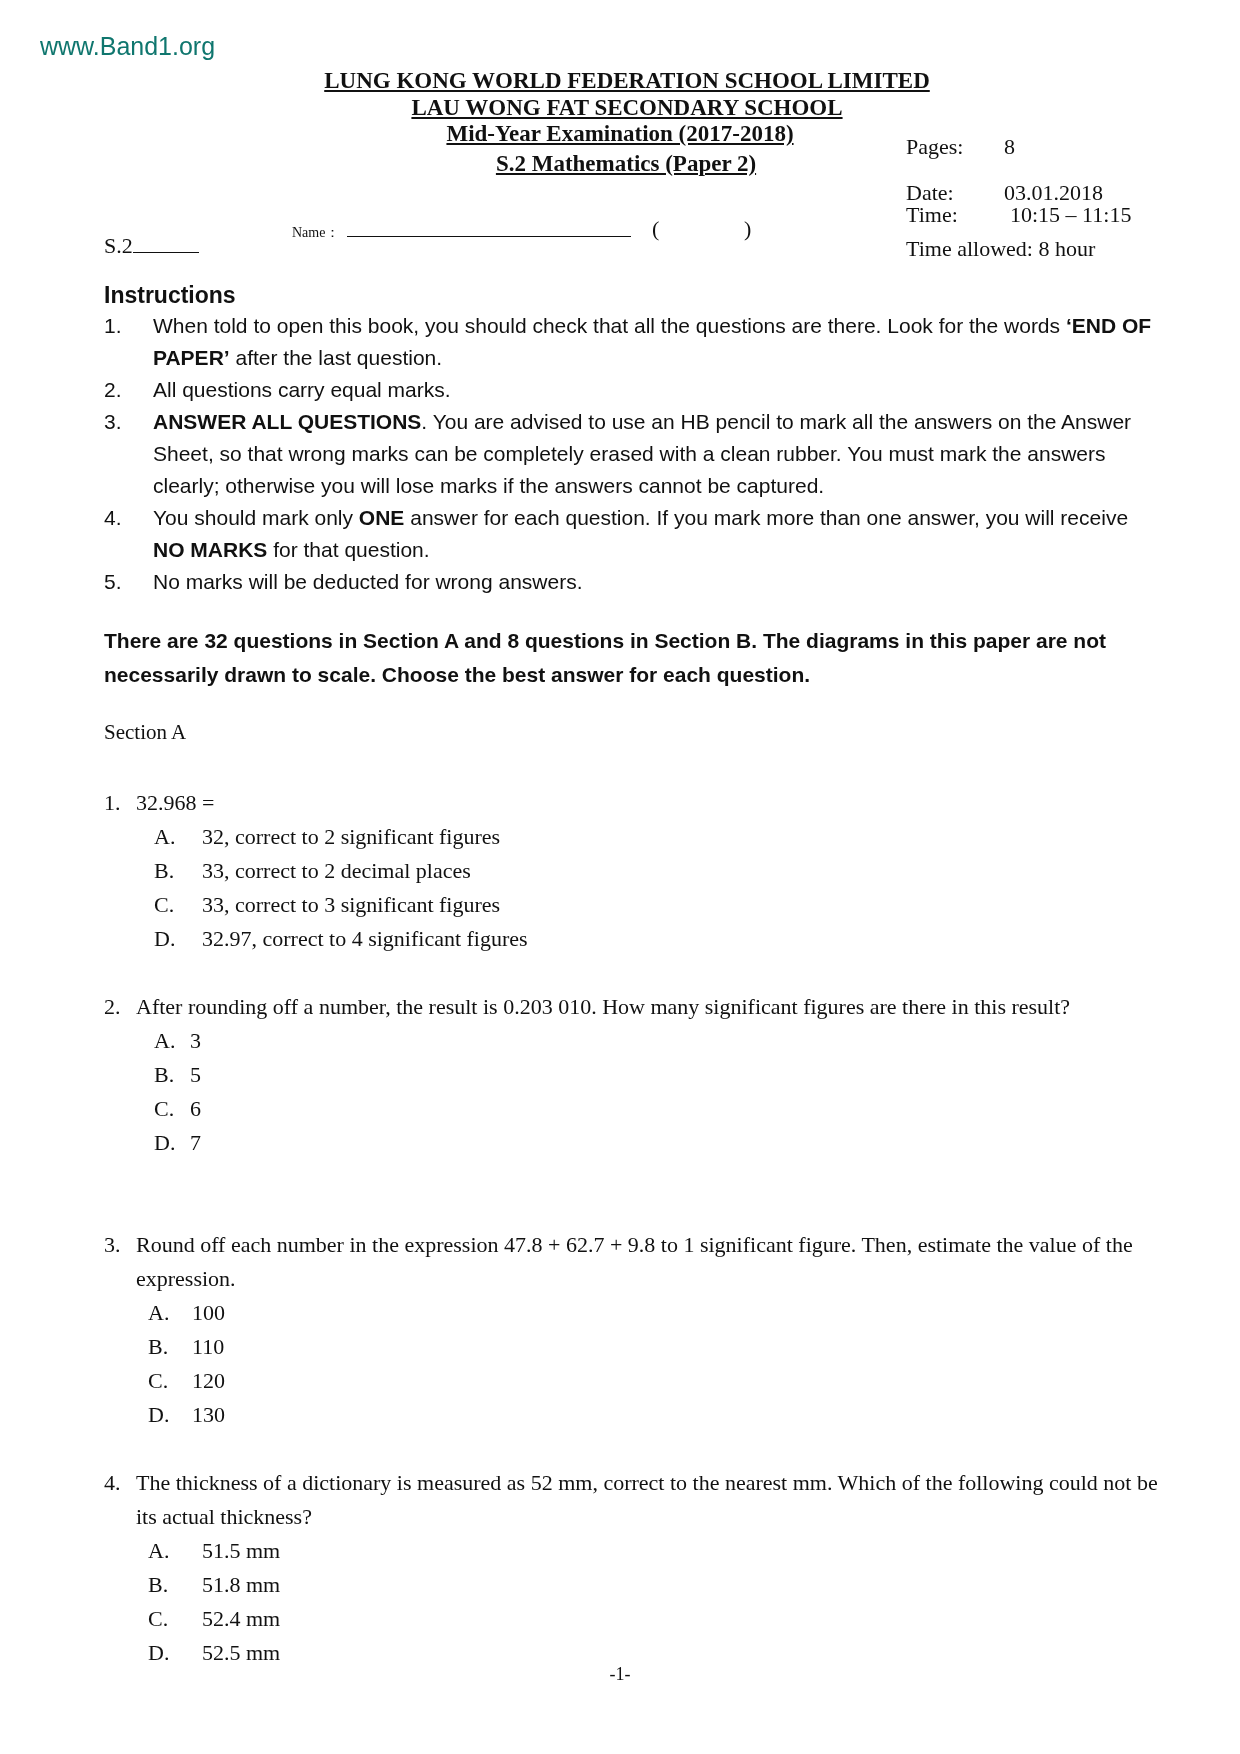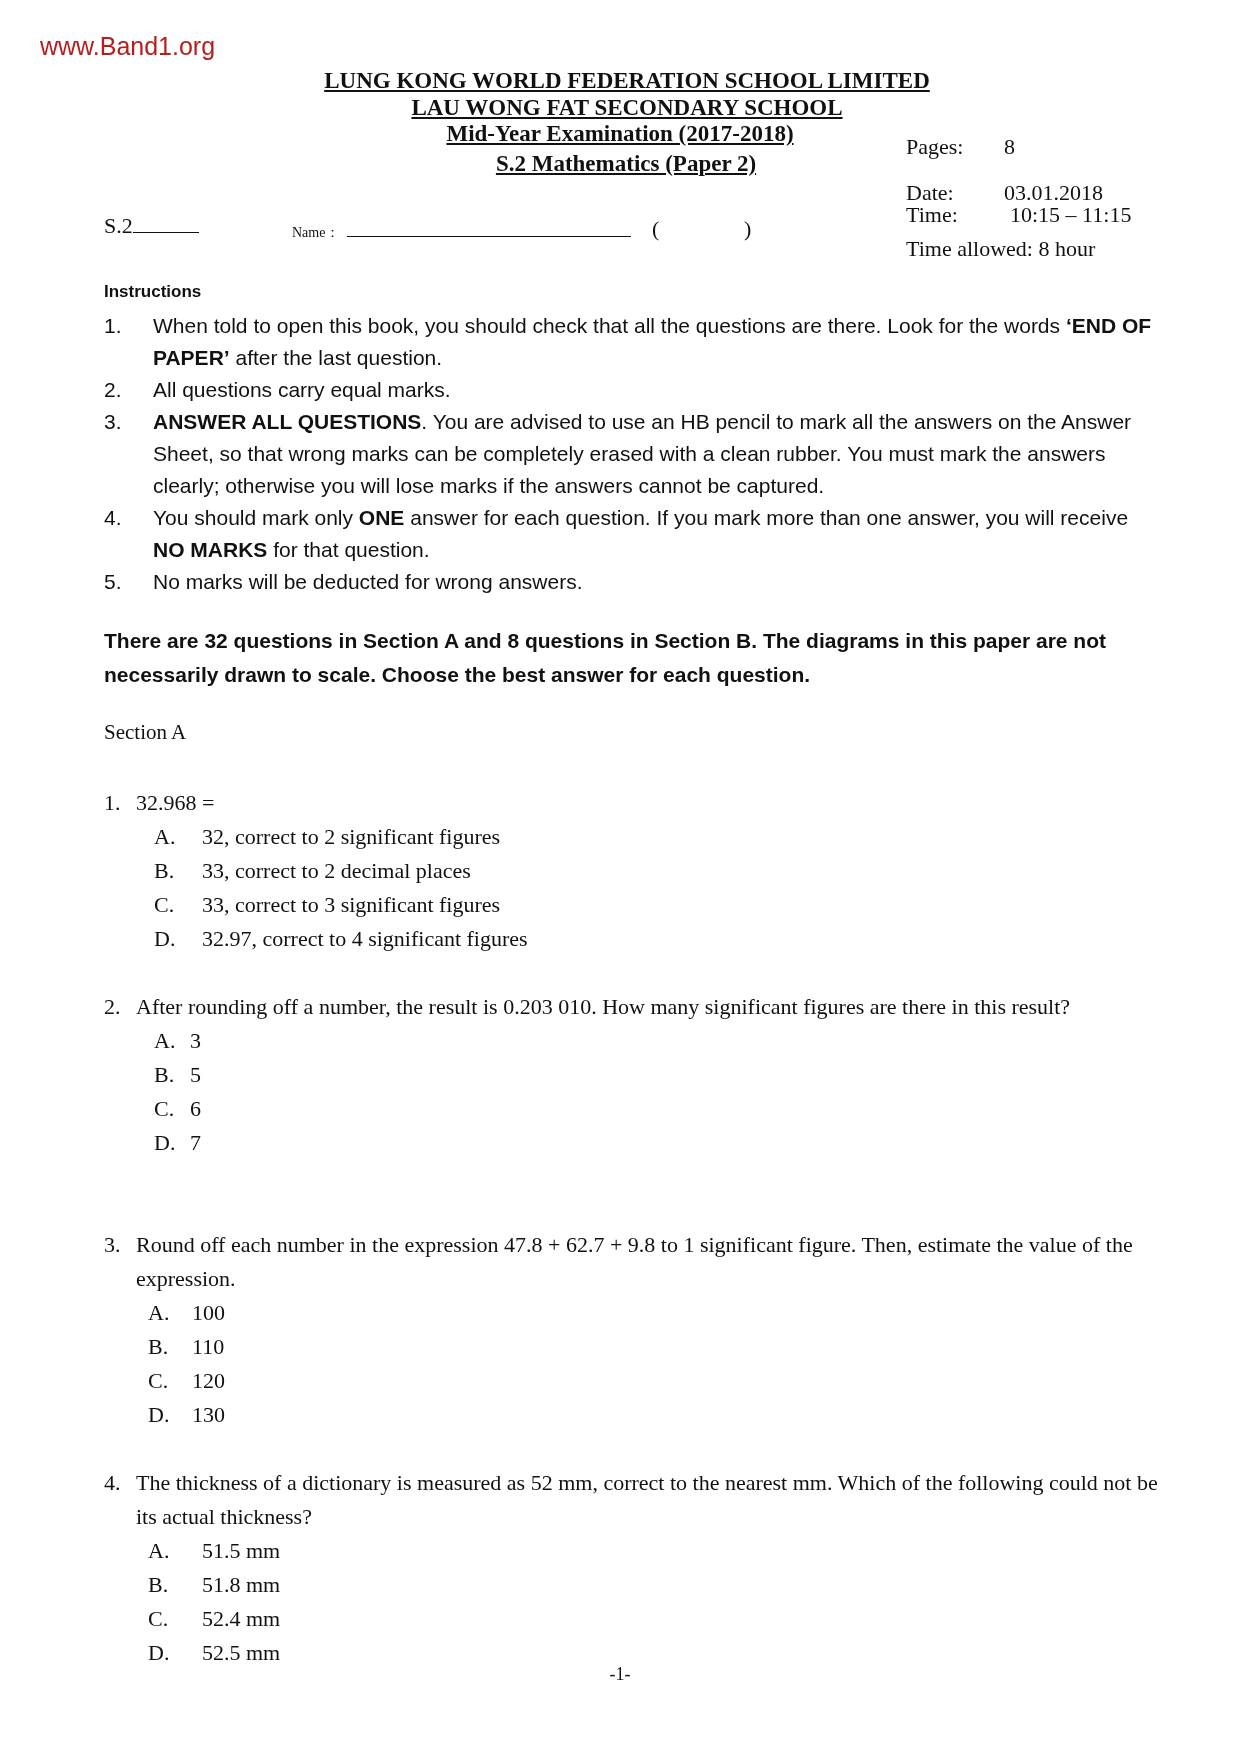--- a/index.html
+++ b/index.html
@@ -1,28 +1,28 @@
 <!DOCTYPE html>
 <html><head>
 <meta charset="utf-8">
 <style>
   html, body { margin: 0; padding: 0; background: #ffffff; }
   body { width: 1240px; height: 1754px; position: relative; overflow: hidden; color: #111; }
   .abs { position: absolute; }
   .serif { font-family: "Liberation Serif", "DejaVu Serif", serif; }
-  .watermark { left: 40px; top: 32px; font-size: 25px; font-family: "Liberation Sans", sans-serif; color: #b91c1c; }
+  .watermark { left: 40px; top: 32px; font-size: 25px; font-family: "Liberation Sans", sans-serif; color: #0f766e; }
   .hdr { left: 0; width: 1240px; text-align: center; font-weight: bold; text-decoration: underline; font-size: 23px; font-family: "Liberation Serif", serif; }
   .hdr.l1 { top: 68px; left: 7px; }
   .hdr.l2 { top: 95px; left: 7px; }
   .hdr.l3 { top: 121px; left: 0px; width: 1240px; }
   .hdr.l4 { top: 151px; left: 6px; width: 1240px; }
   .meta { left: 906px; font-size: 22px; font-family: "Liberation Serif", serif; }
   .meta .k { display: inline-block; width: 98px; }
   .line-field { display: inline-block; border-bottom: 1.5px solid #111; height: 20px; vertical-align: baseline; }
-  .instr-title { left: 104px; top: 282px; font-size: 17px; font-weight: bold; font-family: "Liberation Sans", sans-serif; }
+  .instr-title { left: 104px; top: 282px; font-size: 23px; font-weight: bold; font-family: "Liberation Sans", sans-serif; }
   .instr { left: 104px; width: 1060px; font-size: 21px; font-family: "Liberation Sans", sans-serif; line-height: 32px; }
   .instr .num { position: absolute; left: 0; }
   .instr .txt { margin-left: 49px; display: block; }
   .intro { left: 104px; top: 624px; width: 1060px; font-size: 21px; font-weight: bold; font-family: "Liberation Sans", sans-serif; line-height: 34px; }
   .section { left: 104px; top: 720px; font-size: 21px; font-weight: normal; font-family: "Liberation Serif", serif; }
   .q { left: 104px; width: 1060px; font-size: 22px; font-family: "Liberation Serif", serif; line-height: 34px; }
   .q .qn { position: absolute; left: 0; top: 0; }
   .q .qt { margin-left: 32px; display: block; }
   .opt { position: relative; height: 34px; }
   .opt .ol { position: absolute; left: 50px; }
@@ -50,21 +50,21 @@
   <span class="k">Pages:</span><span>8</span>
 </div>
 <div class="abs meta" style="top:180px;">
   <span class="k">Date:</span><span>03.01.2018</span>
 </div>
 <div class="abs meta" style="top:202px;">
   <span class="k">Time:</span><span style="margin-left:6px">10:15 – 11:15</span>
 </div>
 <div class="abs meta" style="top:236px;">Time allowed: 8 hour</div>
 
-<div class="abs serif" style="left:104px; top:212px; font-size:22px;">
+<div class="abs serif" style="left:104px; top:232px; font-size:22px;">
   <span>S.2</span><span class="line-field" style="width:66px;"></span>
 </div>
 <div class="abs serif" style="left:292px; top:216px; font-size:14px;">
   <span>Name：</span>
   <span class="line-field" style="width:284px; margin-left:4px;"></span>
 </div>
 <div class="abs serif" style="left:652px; top:216px; font-size:22px;">(</div>
 <div class="abs serif" style="left:744px; top:216px; font-size:22px;">)</div>
 
 <div class="abs instr-title">Instructions</div>

